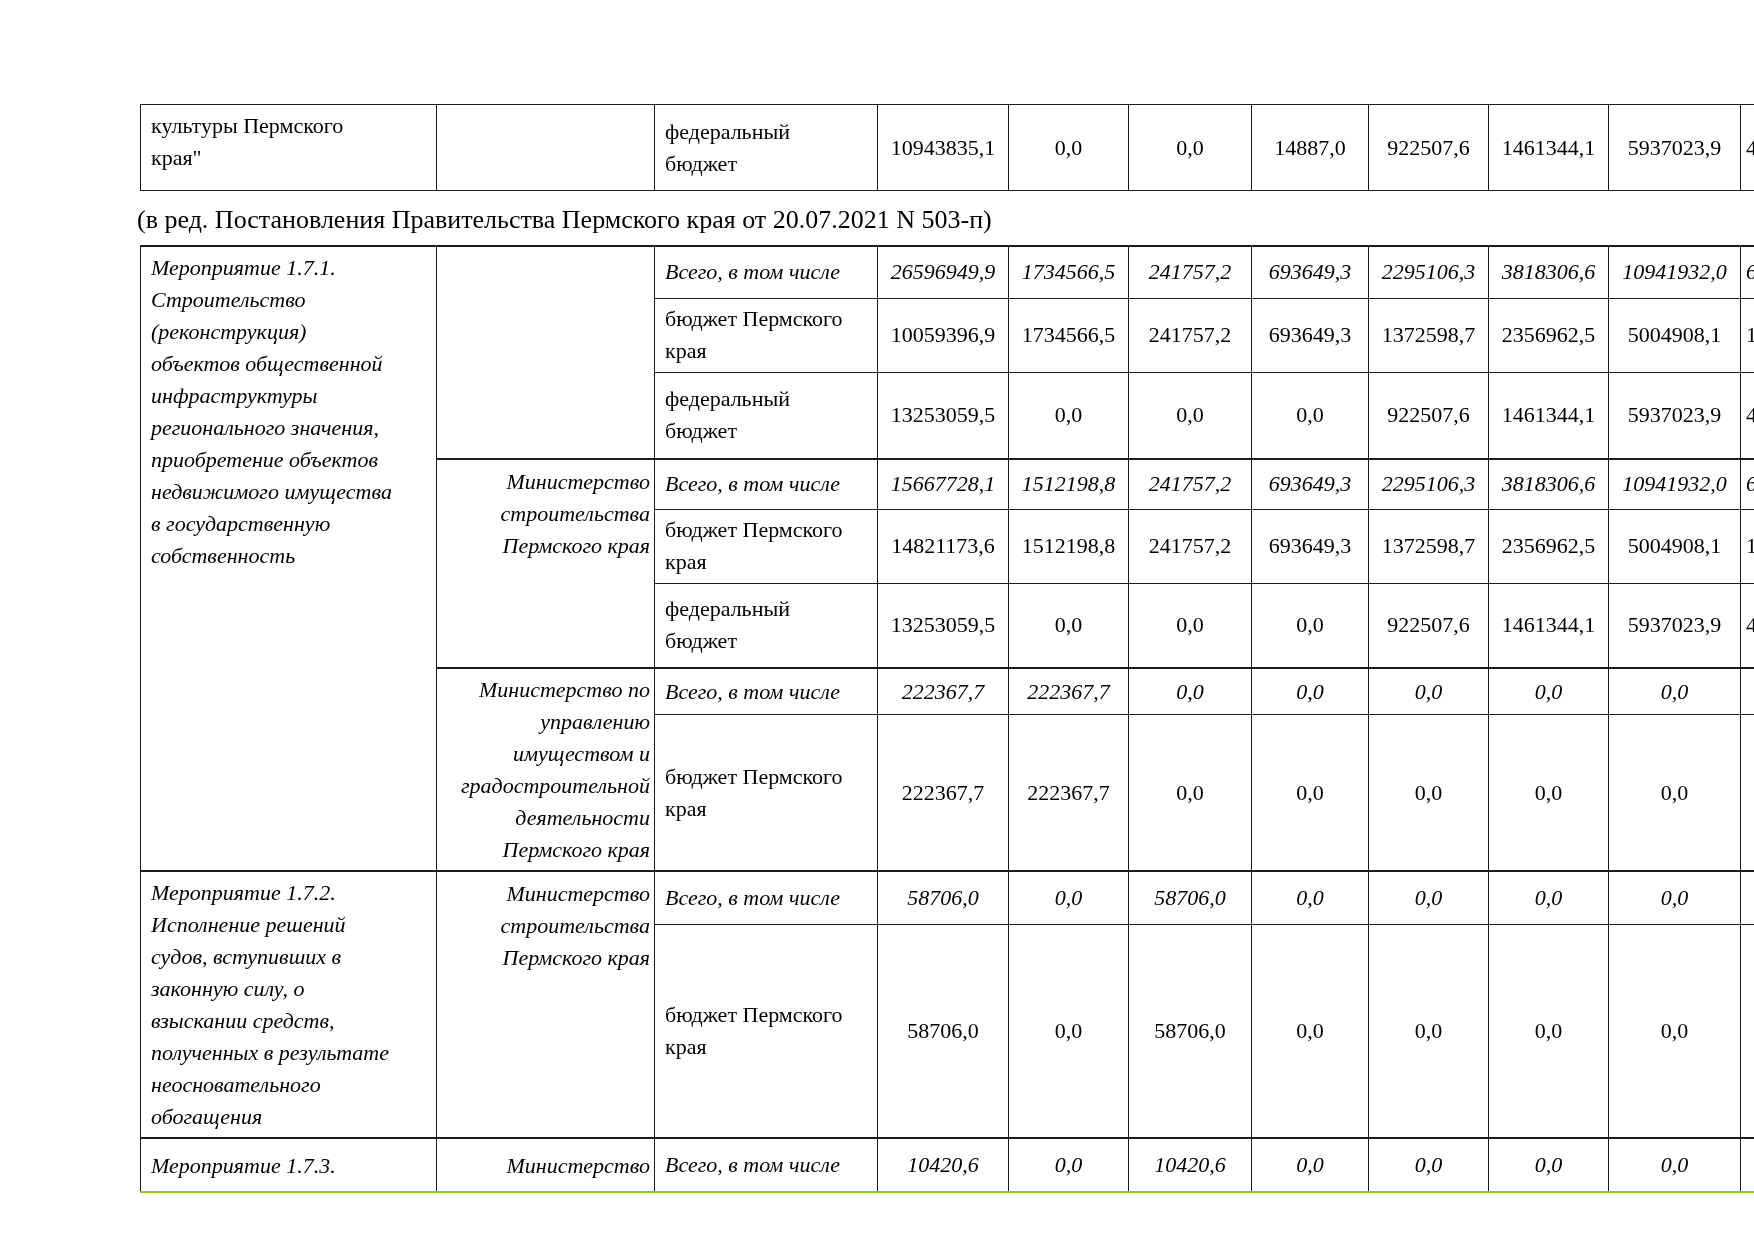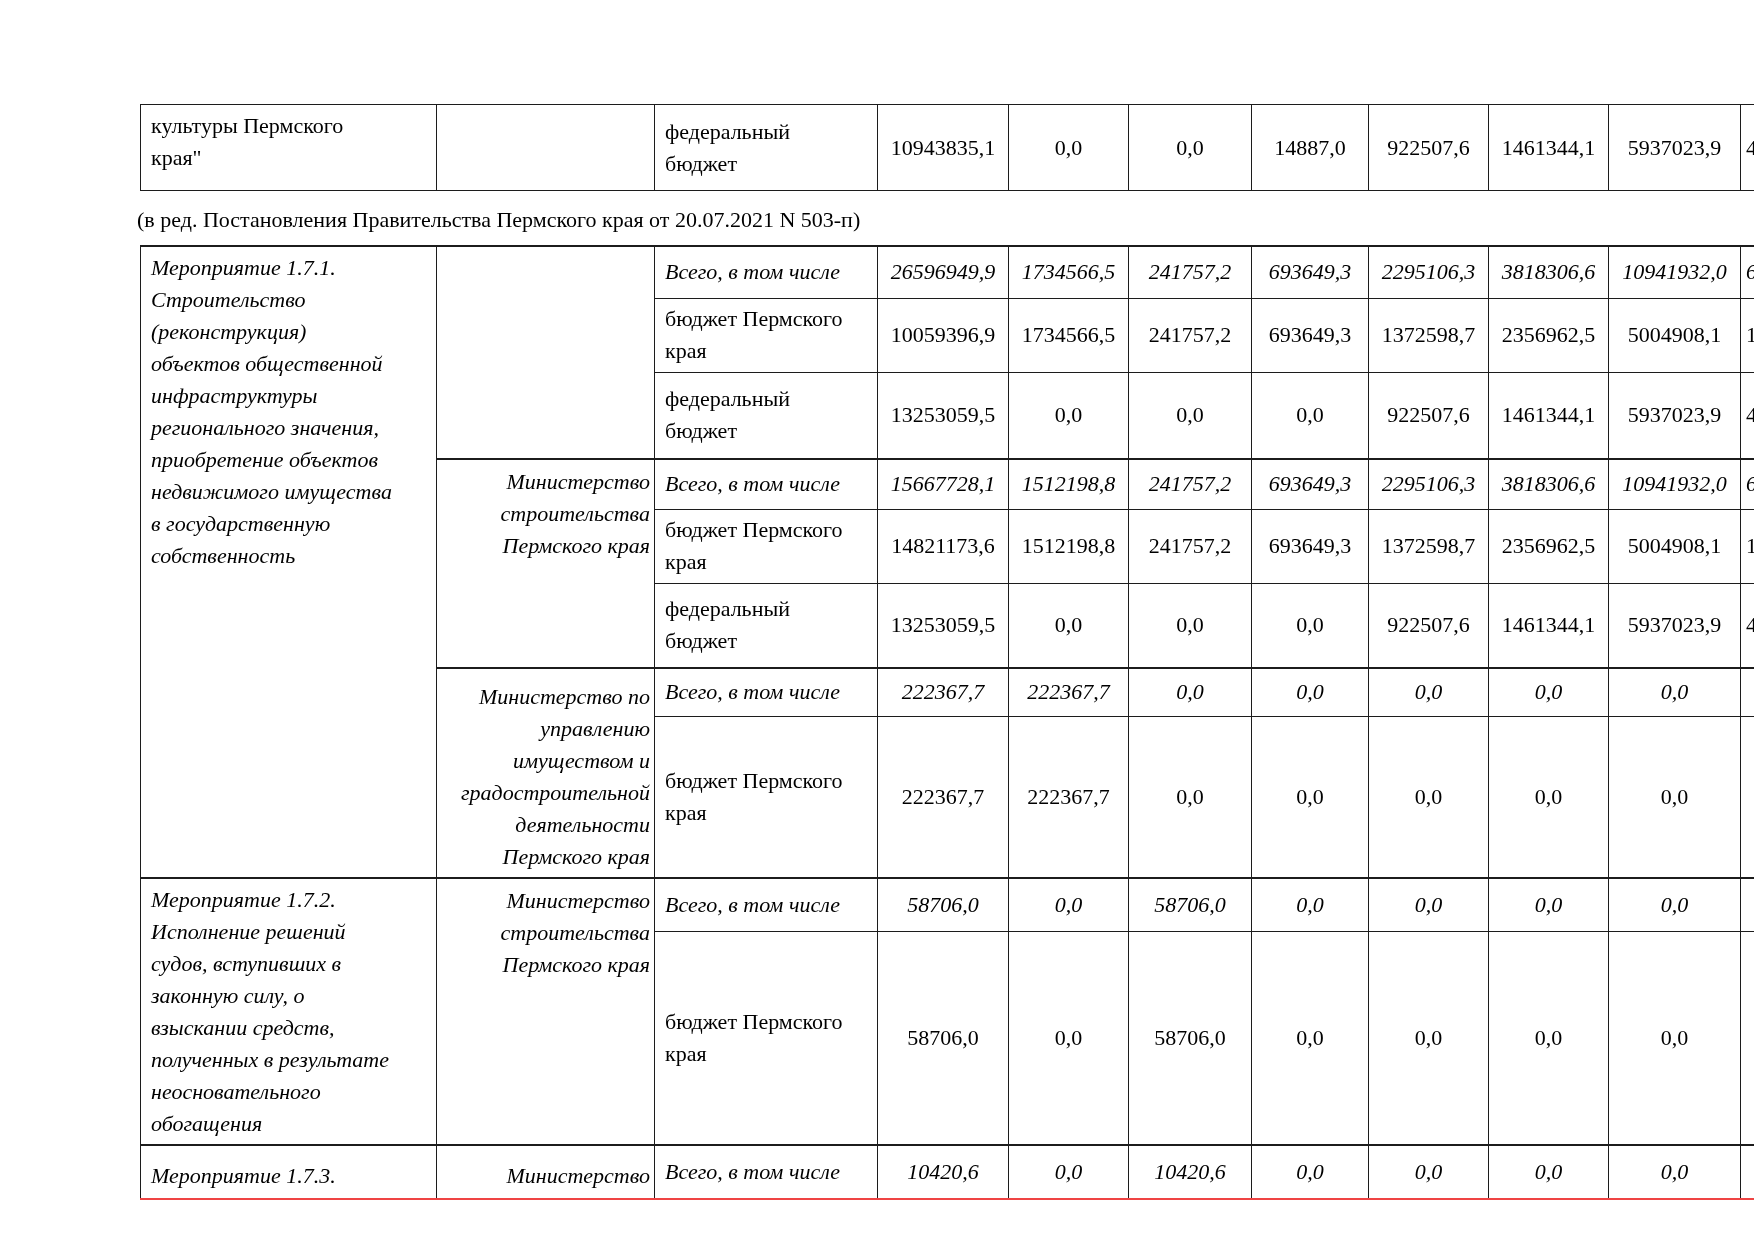--- a/index.html
+++ b/index.html
@@ -27,21 +27,21 @@
     width: 1731px;
     position: absolute;
     left: 0;
   }
   #table-top { top: 104px; }
   #table-main { top: 245px; }
   .amendment {
     position: absolute;
     left: -3px;
     top: 203px;
-    font-size: 22px;
+    font-size: 26px;
     line-height: 34px;
     white-space: nowrap;
   }
   td {
     border: 1px solid #1c1c1c;
     font-size: 22px;
     line-height: 32px;
     overflow: hidden;
     padding: 0;
   }
@@ -71,24 +71,24 @@
     text-align: center;
     vertical-align: middle;
     padding: 0 2px;
   }
   
   .c-cut {
     text-align: left;
     vertical-align: middle;
     padding-left: 5px;
   }
-  .vmid { vertical-align: middle; padding-top: 12px; }
+  .vmid { vertical-align: middle; padding-top: 5px; }
   
   tr.gt > td { border-top: 2px solid #1c1c1c; font-style: italic; }
-  #table-main tr.gb > td { border-bottom: 2px solid #ef4444; }
+  #table-main tr.gb > td { border-bottom: 2px solid #84cc16; }
 </style>
 </head>
 <body>
 
 <div class="sheet">
 
   <table class="grid" id="table-top">
     <colgroup>
       <col style="width:296px">
         <col style="width:218px">

